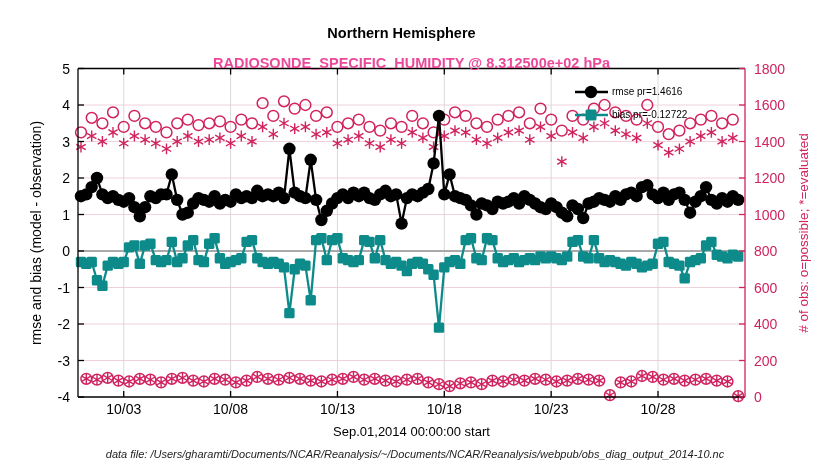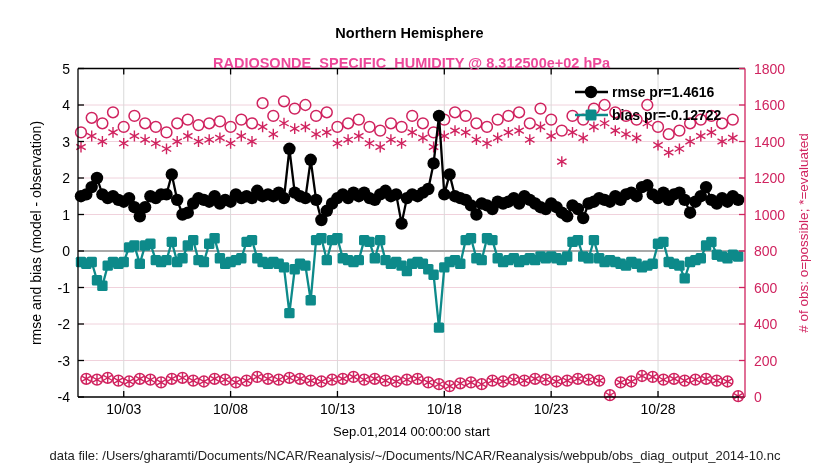--- a/index.html
+++ b/index.html
@@ -1,33 +1,33 @@
 <!DOCTYPE html>
 <html><head>
 <meta charset="utf-8">
 <style>
   html,body{margin:0;padding:0;background:#fff;}
   .fig{position:relative;width:830px;height:470px;background:#fff;
        font-family:"Liberation Sans",sans-serif;overflow:hidden;}
-  .title1{position:absolute;top:25px;left:76px;width:667px;text-align:center;
+  .title1{position:absolute;top:25px;left:68px;width:667px;text-align:center;
           font-size:14.5px;font-weight:bold;color:#000;}
   .title2{position:absolute;top:55px;left:78px;width:667px;text-align:center;
           font-size:14.5px;font-weight:bold;color:#ec4899;}
   .ylab-left{position:absolute;left:36px;top:233px;transform:translate(-50%,-50%) rotate(-90deg);
           white-space:nowrap;font-size:14px;color:#000;}
   .ylab-right{position:absolute;left:803px;top:233px;transform:translate(-50%,-50%) rotate(-90deg);
           white-space:nowrap;font-size:13.5px;}
   .xlab{position:absolute;top:424px;left:78px;width:667px;text-align:center;
           font-size:13px;color:#000;}
   .caption{position:absolute;top:448px;left:0;width:830px;text-align:center;
-          font-size:13px;color:#222;}
+          font-size:11px;color:#222;font-style:italic;}
   .legend{position:absolute;left:575px;top:80px;}
   .legend-item{display:flex;align-items:center;height:23px;}
   .legend-swatch{width:33px;height:16px;margin-right:4px;flex:0 0 auto;}
-  .legend-text{font-size:14px;font-weight:bold;color:#000;white-space:nowrap;}
+  .legend-text{font-size:10px;font-weight:normal;color:#000;white-space:nowrap;}
   svg text{font-family:"Liberation Sans",sans-serif;}
 </style>
 </head>
 <body>
 
 <div class="fig">
 
   <div class="title1">Northern Hemisphere</div>
   <div class="title2">RADIOSONDE_SPECIFIC_HUMIDITY @ 8.312500e+02 hPa</div>
 

